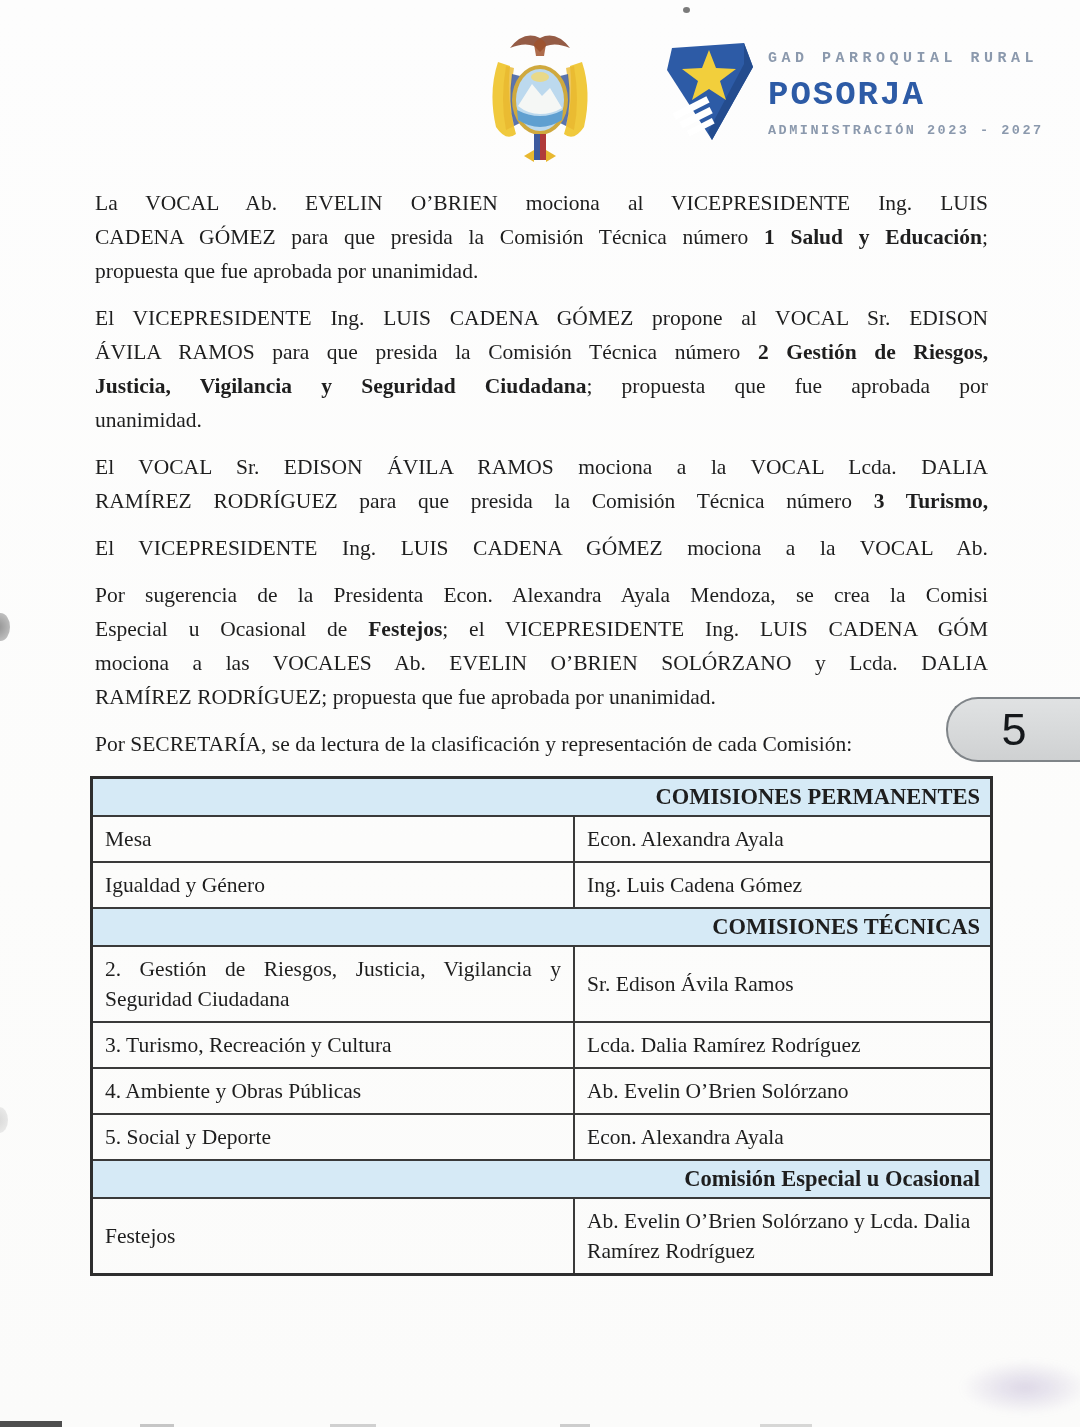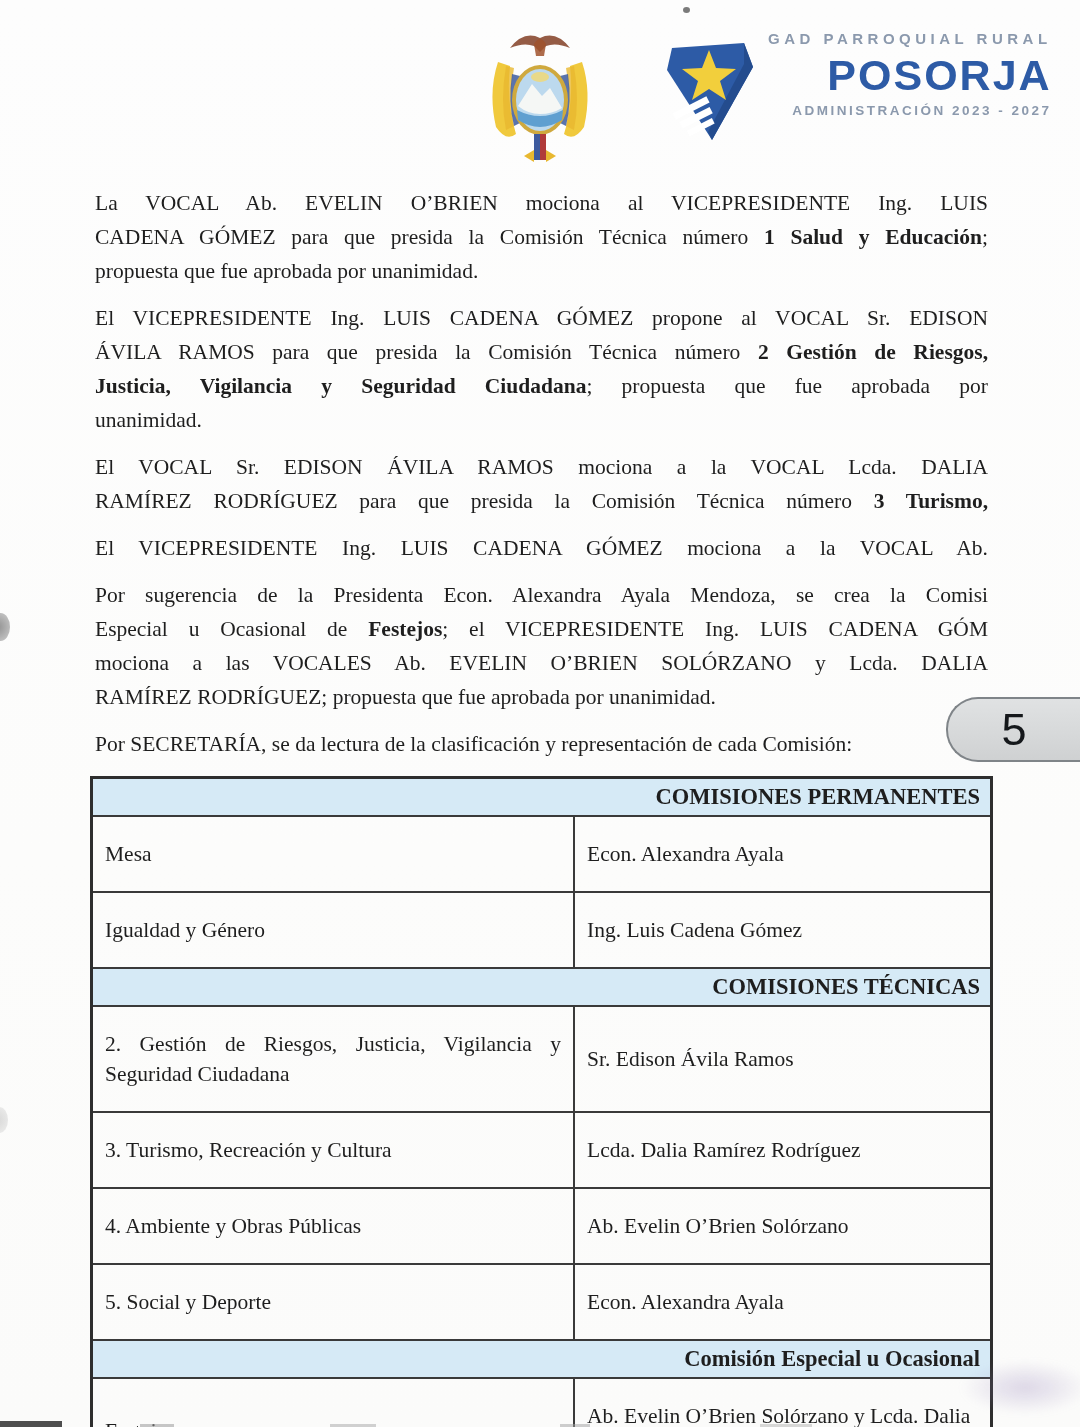--- a/index.html
+++ b/index.html
@@ -7,34 +7,34 @@
     position:relative; width:1080px; height:1427px; margin:0 auto;
     background:linear-gradient(180deg,#fdfdfd 0%,#fcfcfb 60%,#fbfbfa 100%);
     font-family:"Liberation Serif","DejaVu Serif",serif;
     color:#1e1e1e; overflow:hidden;
   }
   
   .hdr { position:relative; height:186px; }
   .coat { position:absolute; left:476px; top:22px; }
   .brand { position:absolute; left:660px; top:30px; width:360px; }
   .badge { position:absolute; left:0; top:4px; }
-  .brand-text { position:absolute; left:108px; top:0; font-family:Liberation Sans, sans-serif;text-align:right; }
+  .brand-text { position:absolute; left:108px; top:20px; font-family:Liberation Mono, monospace; }
   .brand-top { font-size:15px; font-weight:bold; letter-spacing:4.5px; color:#8b99ad; white-space:nowrap; }
-  .brand-name { font-size:43px; font-weight:bold; letter-spacing:2px; color:#2d5ba6; line-height:56px; white-space:nowrap; }
+  .brand-name { font-size:34px; font-weight:bold; letter-spacing:2px; color:#2d5ba6; line-height:56px; white-space:nowrap; }
   .brand-bottom { font-size:13.5px; font-weight:bold; letter-spacing:2.5px; color:#8b99ad; white-space:nowrap; }
   
   .content { padding:0 92px 0 95px; }
   .para { margin-bottom:13px; }
   .ln { font-size:21.5px; line-height:34px; }
   .j  { text-align:justify; text-align-last:justify; }
   .ln b { font-weight:bold; }
   .lead-in { margin-bottom:0; }
   
   .doc-table { border-collapse:collapse; width:903px; margin:15px 0 0 -5px; border:3px solid #2e2e2e; }
-  .doc-table td { border:2px solid #3a3a3a; font-size:21.5px; line-height:30px; padding:22px 12px; vertical-align:middle; }
+  .doc-table td { border:2px solid #3a3a3a; font-size:21.5px; line-height:30px; padding:7px 12px; vertical-align:middle; }
   .sec-hd td { background:#d6eaf6; text-align:right; font-weight:bold; font-size:22.5px; padding:3px 10px; }
   .c1 { width:455px; text-align:justify; }
   .c2 { width:390px; }
   
   .page-tab {
     position:absolute; top:697px; right:0; width:132px; height:61px; z-index:6;
     background:linear-gradient(180deg,#e0e2e3 0%,#d7d9da 55%,#cfd1d2 100%);
     border:2.5px solid #7f8488; border-right:none; border-radius:32px 0 0 32px;
     display:flex; align-items:center; justify-content:center;
     font-family:"Liberation Sans","DejaVu Sans",sans-serif; font-size:45px; color:#15181b;

